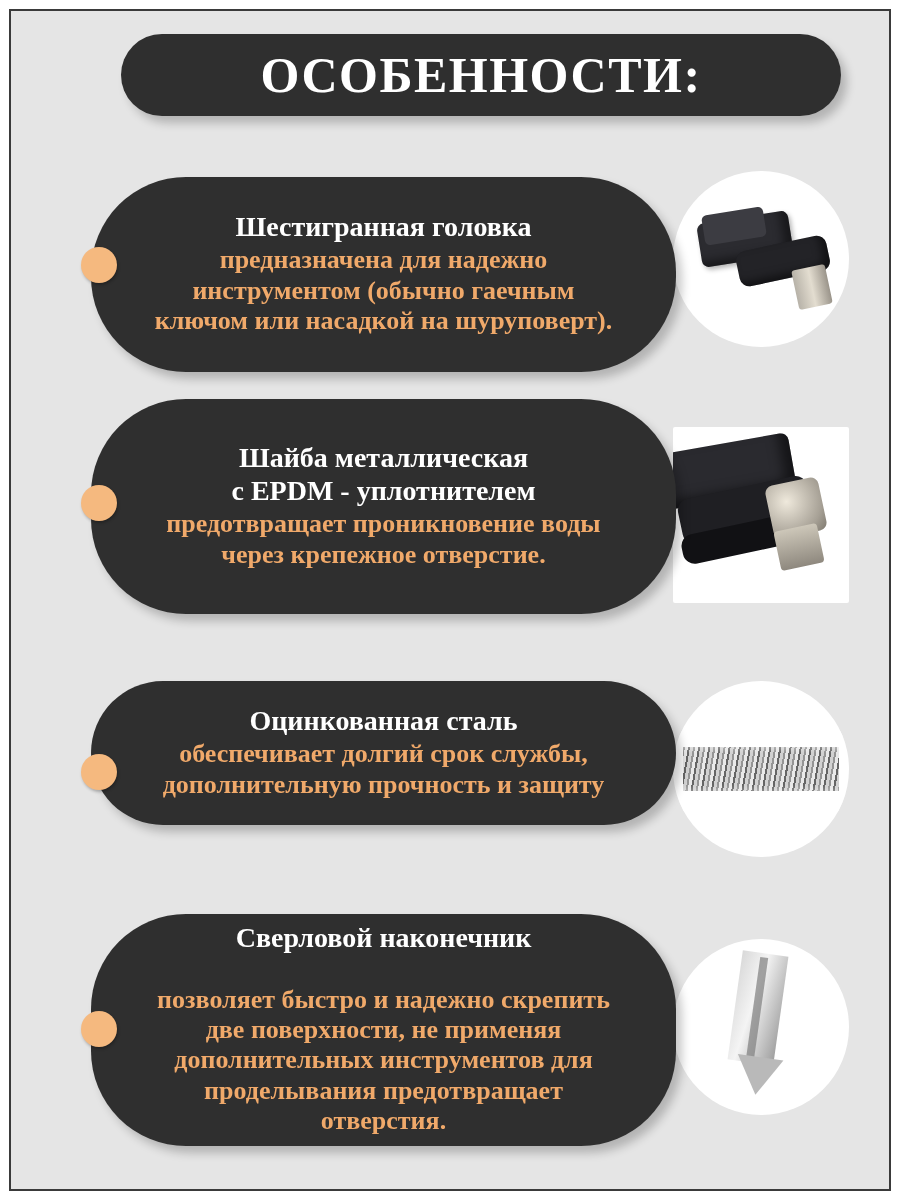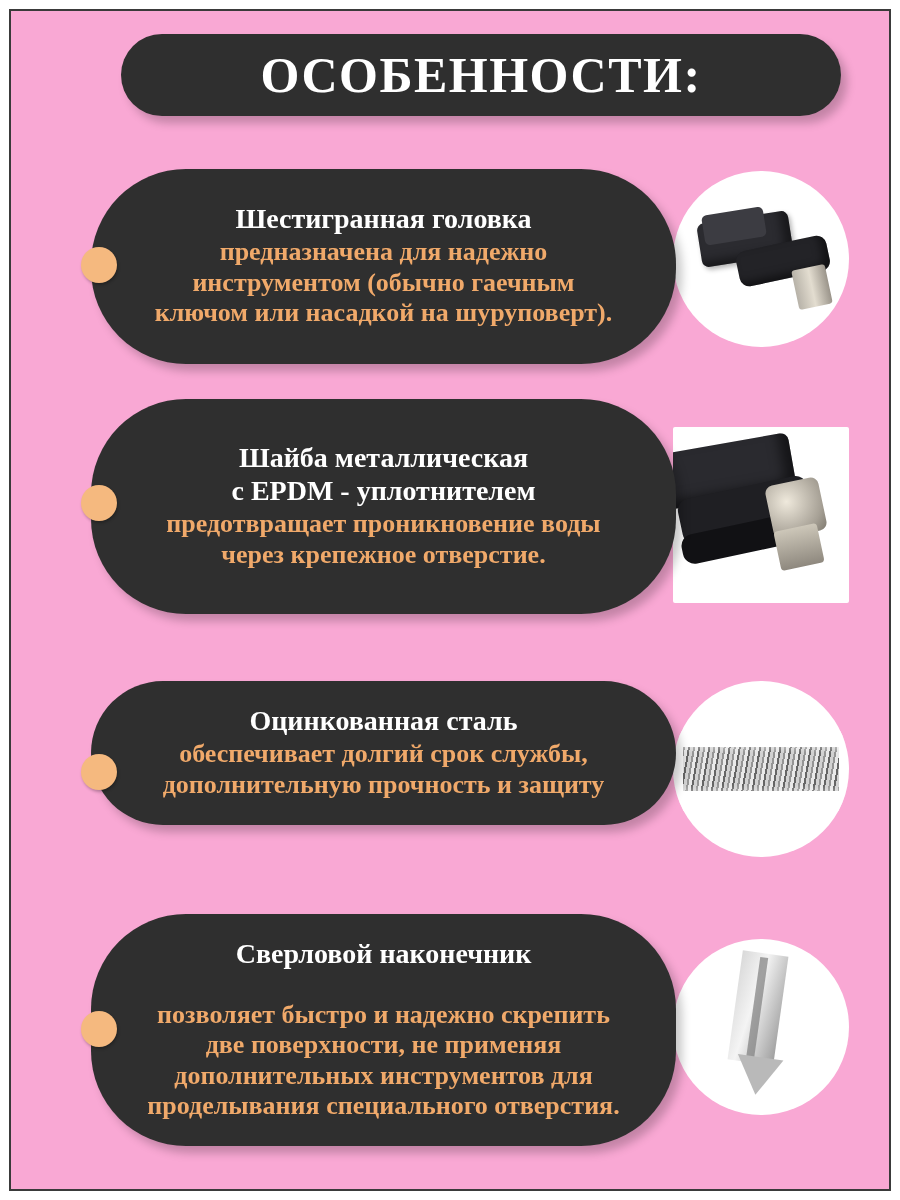--- a/index.html
+++ b/index.html
@@ -10,21 +10,21 @@
   body {
     width: 900px;
     height: 1200px;
     overflow: hidden;
     font-family: "Liberation Serif", serif;
   }
   .page {
     position: relative;
     width: 900px;
     height: 1200px;
-    background: #f9a8d4;
+    background: #e5e5e5;
     box-sizing: border-box;
     border: 9px solid #ffffff;
     overflow: hidden;
   }
   .page::after {
     content: "";
     position: absolute;
     left: 0; top: 0; right: 0; bottom: 0;
     border: 2px solid #3a3a3a;
     pointer-events: none;
@@ -254,21 +254,21 @@
 <div class="page">
 
   <div class="title-wrap">
     <div class="title-pill">
       <div class="title-text">ОСОБЕННОСТИ:</div>
     </div>
   </div>
 
   <div class="feature" style="top:160px; height:200px;">
     <div class="bullet" style="top:78px;"></div>
-    <div class="pill" style="top:0; width:585px; height:195px;">
+    <div class="pill" style="top:8px; width:585px; height:195px;">
       <div class="head">Шестигранная головка</div>
       <div class="body">предназначена для надежно инструментом (обычно гаечным ключом или насадкой на шуруповерт).</div>
     </div>
   </div>
   <div class="photo circle p1">
     <div class="hex"></div>
     <div class="hex2"></div>
     <div class="washer"></div>
     <div class="shank"></div>
   </div>
@@ -299,21 +299,21 @@
   <div class="photo circle p3">
     <div class="threadband"></div>
     <div class="fade-t"></div>
     <div class="fade-b"></div>
   </div>
 
   <div class="feature" style="top:905px; height:235px;">
     <div class="bullet" style="top:97px;"></div>
     <div class="pill" style="top:0; width:585px; height:232px;gap:28px;">
       <div class="head">Сверловой наконечник</div>
-      <div class="body">позволяет быстро и надежно скрепить две поверхности, не применяя дополнительных инструментов для проделывания специального отверстия.</div>
+      <div class="body">позволяет быстро и надежно скрепить две поверхности, не применяя дополнительных инструментов для проделывания предотвращает отверстия.</div>
     </div>
   </div>
   <div class="photo circle p4">
     <div class="drill"></div>
     <div class="flute"></div>
     <div class="tip"></div>
   </div>
 
 </div>
 

